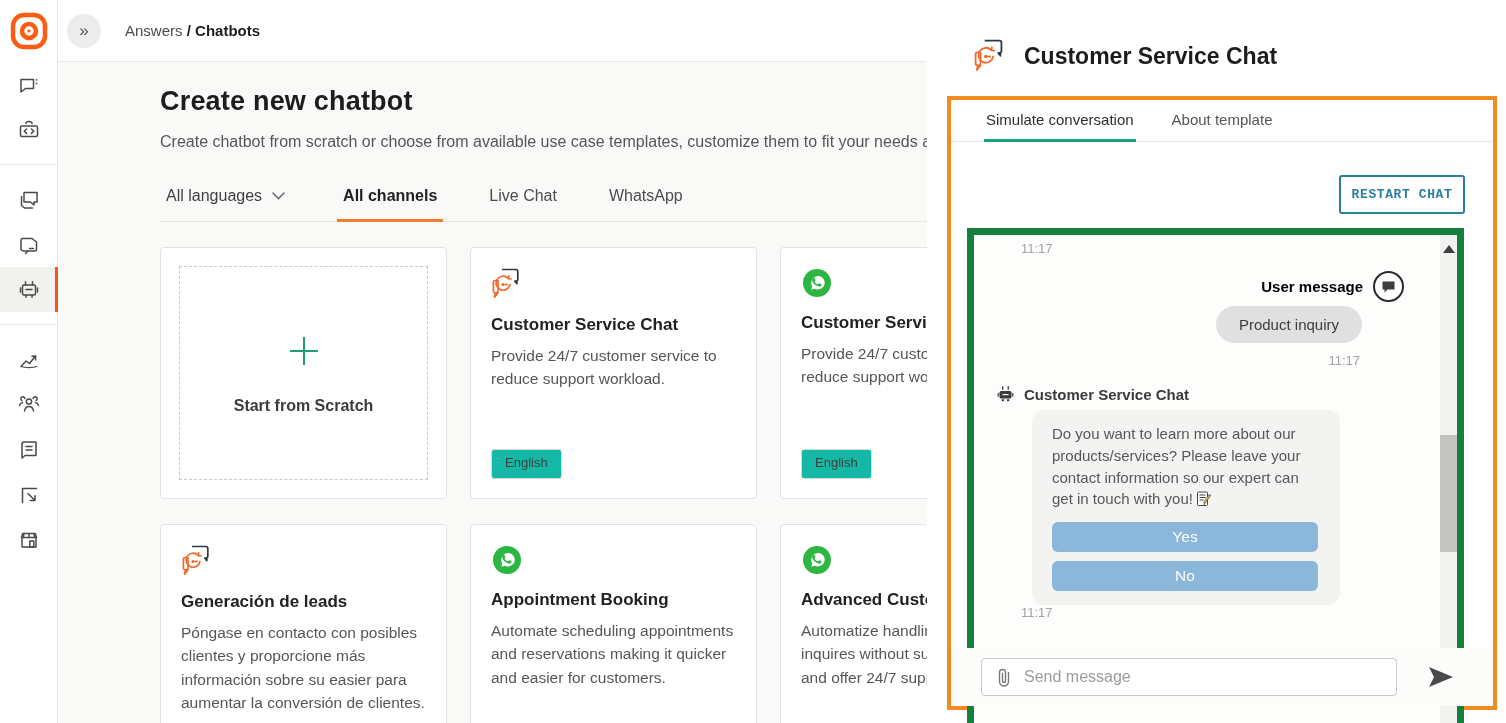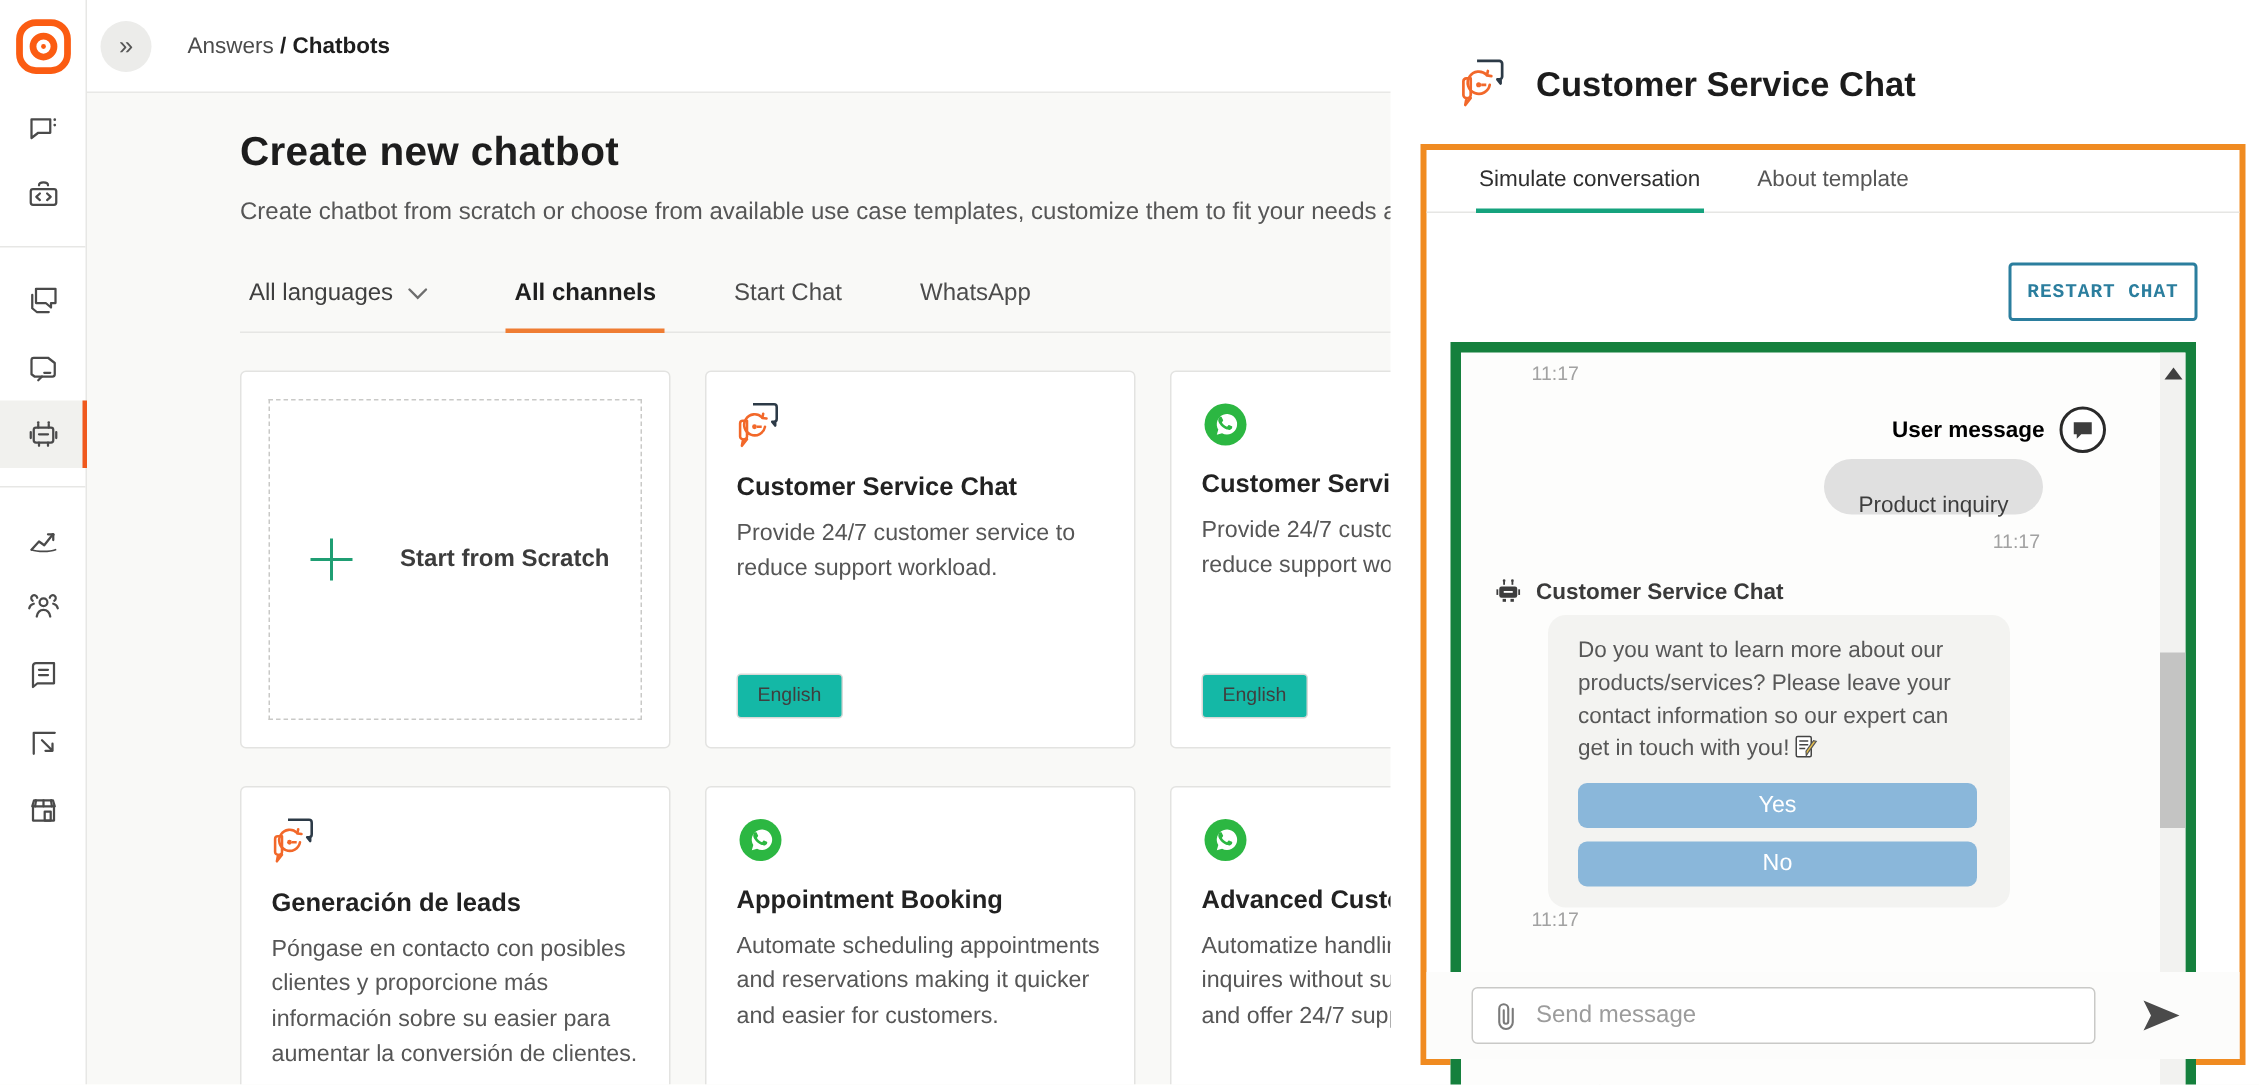--- a/index.html
+++ b/index.html
@@ -29,21 +29,21 @@
   .page-subtitle { margin-top:16px; font-size:16px; color:#565656; white-space:nowrap; }
 
   .filter-row { margin-top:36px; display:flex; align-items:flex-start; width:1200px; border-bottom:1px solid #e6e6e4; }
   .lang-select { display:flex; align-items:center; gap:10px; font-size:16px; color:#3f3f3f; padding:0 6px 14px 6px; margin-right:46px; cursor:pointer; }
   .chan-tab { font-size:16px; color:#4c4c4c; padding:0 6px 14px 6px; margin-right:40px; cursor:pointer; border-bottom:3px solid transparent; margin-bottom:-1px; }
   .chan-tab.active { font-weight:bold; color:#1f1f1f; border-bottom:3px solid #ef7d33; }
 
   .cards-grid { margin-top:25px; display:grid; grid-template-columns:repeat(3,287px); gap:25px 23px; }
   .card { width:287px; height:252px; background:#fff; border:1px solid #e3e3e1; border-radius:4px; padding:19px 20px; display:flex; flex-direction:column; cursor:pointer; }
   .card.scratch { padding:18px; }
-  .scratch-inner { flex:1; border:1px dashed #c9c9c7; display:flex; flex-direction:row; align-items:center; justify-content:center; gap:26px; }
+  .scratch-inner { flex:1; border:1px dashed #c9c9c7; display:flex; flex-direction:column; align-items:center; justify-content:center; gap:26px; }
   .scratch-label { font-size:16px; font-weight:bold; color:#3c3c3c; }
   .card-title { font-size:17px; font-weight:bold; color:#222; margin-top:14px; }
   .card-desc { font-size:15.5px; color:#565656; line-height:1.5; margin-top:9px; }
   .card-tag { margin-top:auto; align-self:flex-start; min-width:68px; min-height:30px; background:#14b8a6; border:1px solid #d9d9d7; border-radius:3px; font-size:13px; color:#3f3f3f; padding:5px 13px; text-align:center; }
   .card-tag:empty { padding:5px 13px; height:30px; }
 
   
   .panel { position:absolute; left:927px; top:0; width:579px; height:723px; background:#fff; z-index:10; }
   .panel-header { display:flex; align-items:center; gap:17px; padding:38px 0 0 46px; }
   .panel-title { font-size:23px; font-weight:600; color:#1c1c1c; }
@@ -55,21 +55,21 @@
   .sim-body { position:absolute; left:0; right:0; top:42px; bottom:0; }
 
   .restart-btn { position:absolute; top:33px; right:28px; width:126px; height:39px; background:#fff; border:2px solid #2b7e9e; border-radius:3px; color:#2b7e9e; font-weight:bold; font-size:13px; letter-spacing:.6px; cursor:pointer; font-family:Liberation Mono, monospace; }
 
   .chat-window { position:absolute; left:16px; top:86px; width:497px; height:532px; background:#fdfdfc; border:7px solid #15803d; overflow:hidden; }
   .chat-content { position:absolute; left:0; top:0; right:17px; bottom:0; }
   .ts { font-size:13px; color:#a2a2a2; position:absolute; }
   .user-row { position:absolute; display:flex; align-items:center; gap:10px; }
   .user-label { font-size:15px; font-weight:bold; color:#000000; }
   .msg-circle { width:31px; height:31px; border-radius:50%; border:2px solid #2a2a2a; background:#fff; display:flex; align-items:center; justify-content:center; }
-  .user-chip { position:absolute; height:37px; line-height:37px; padding:12px 23px; background:#e0e0e0; border-radius:19px; font-size:15px; color:#3d3d3d; }
+  .user-chip { position:absolute; height:37px; line-height:37px; padding:0 23px; background:#e0e0e0; border-radius:19px; font-size:15px; color:#3d3d3d; }
   .bot-row { position:absolute; display:flex; align-items:center; gap:9px; }
   .bot-name { font-size:15px; font-weight:bold; color:#3a3a3a; }
   .bot-bubble { position:absolute; left:58px; top:175px; width:308px; background:#f3f3f1; border-radius:12px; padding:13px 20px 14px 20px; }
   .bot-text { font-size:15px; color:#575757; line-height:1.45; width:266px; }
   .memo-icon-svg { vertical-align:-3px; margin-left:3px; }
   .chat-btn { display:block; width:266px; height:30px; margin-top:9px; background:#8ab7da; border:none; border-radius:6px; color:#fff; font-size:15.5px; cursor:pointer; font-family:"Liberation Sans", sans-serif; }
   .chat-btn.first { margin-top:12px; }
 
   .chat-scrollbar { position:absolute; right:0; top:0; width:17px; height:100%; background:#f2f2f0; }
   .scroll-up, .scroll-down { position:absolute; left:3px; width:0; height:0; border-left:6px solid transparent; border-right:6px solid transparent; cursor:pointer; }
@@ -186,21 +186,21 @@
       <p class="page-subtitle">Create chatbot from scratch or choose from available use case templates, customize them to fit your needs and preferences.</p>
 
       <div class="filter-row">
         <div class="lang-select">
           <span>All languages</span>
           <svg width="13" height="8" viewBox="0 0 13 8">
               <path d="M1 1l5.5 5.5L12 1" fill="none" stroke="#6e6e6e" stroke-width="1.6" stroke-linecap="round"></path>
             </svg>
         </div>
         <div class="chan-tab active">All channels</div>
-        <div class="chan-tab">Start Chat</div>
+        <div class="chan-tab">Live Chat</div>
         <div class="chan-tab">WhatsApp</div>
       </div>
 
       <div class="cards-grid">
 
         <div class="card scratch">
           <div class="scratch-inner">
             <svg width="40" height="40" viewBox="0 0 40 40">
                 <path d="M20 6v28M6 20h28" stroke="#1f9e73" stroke-width="2" fill="none"></path>
               </svg>

